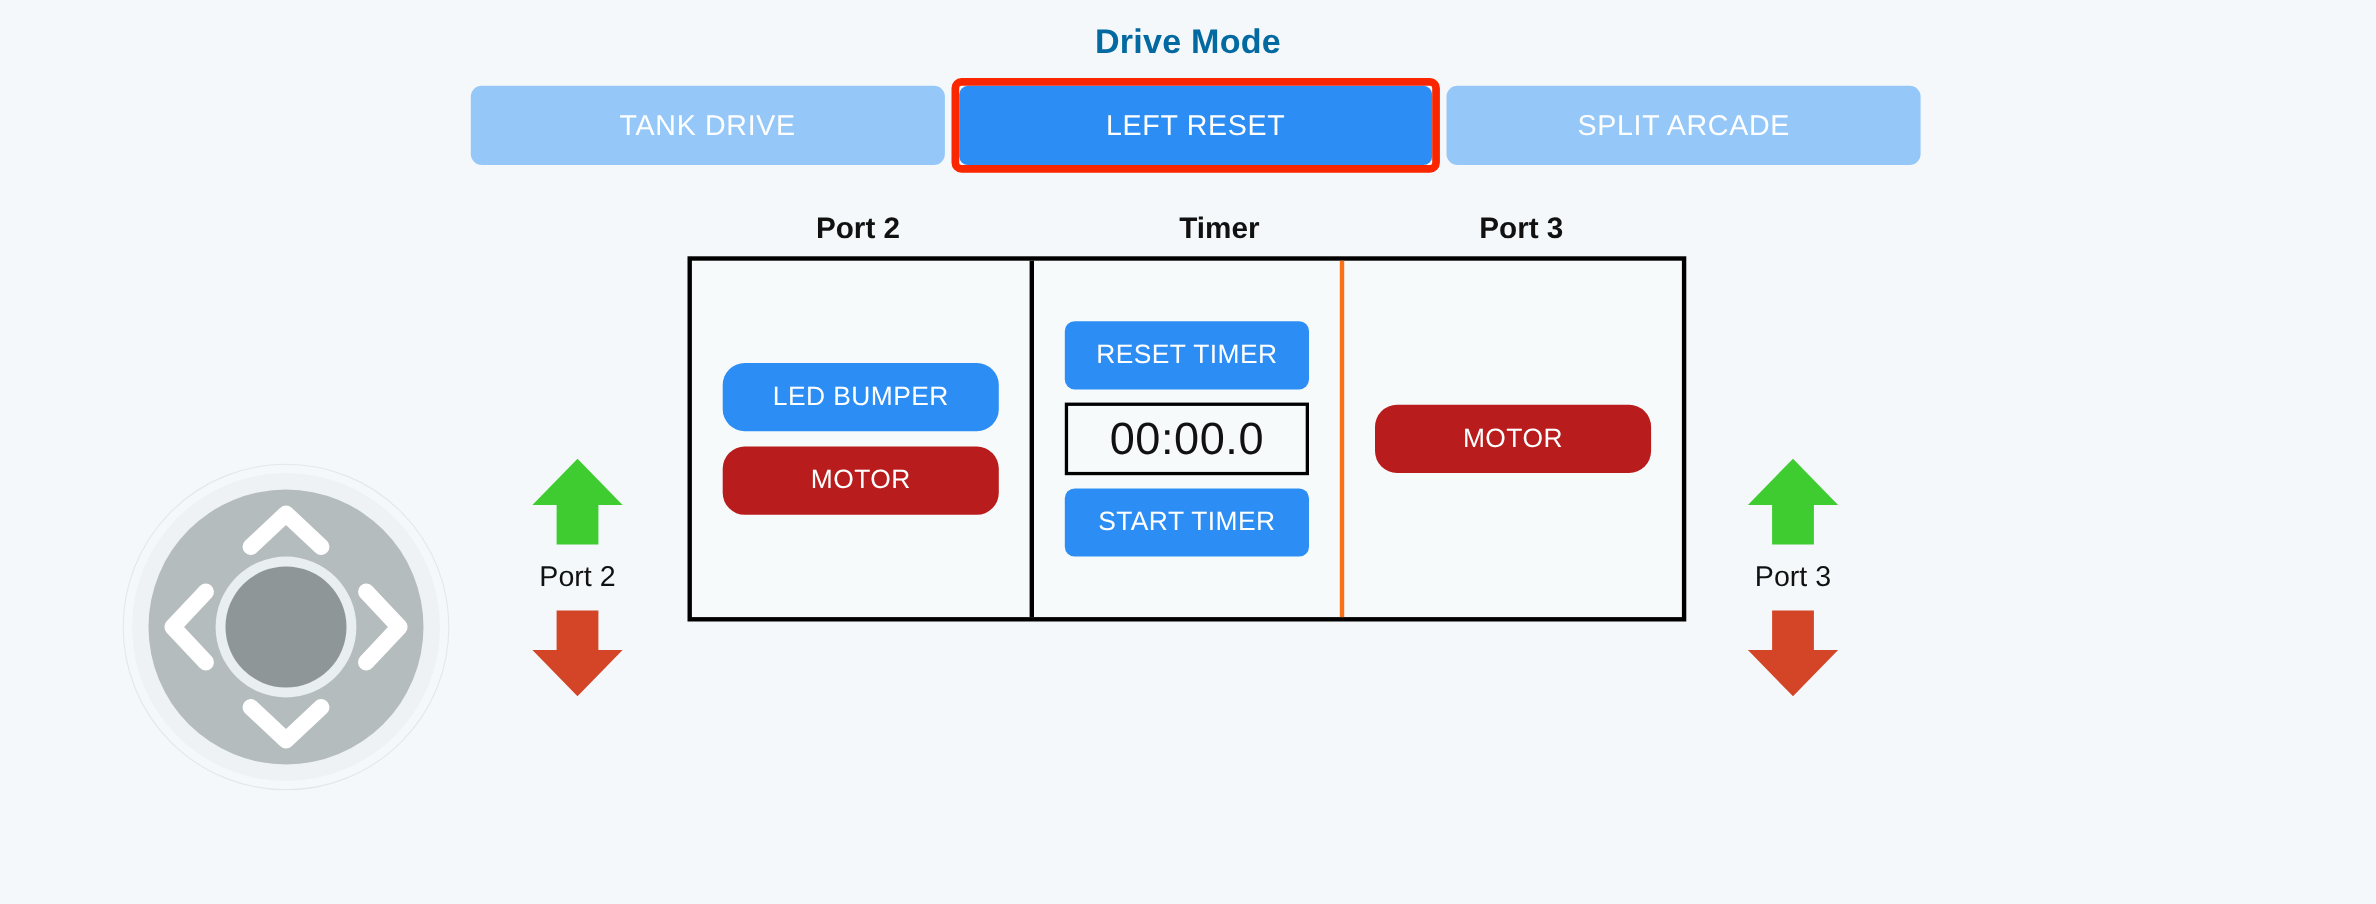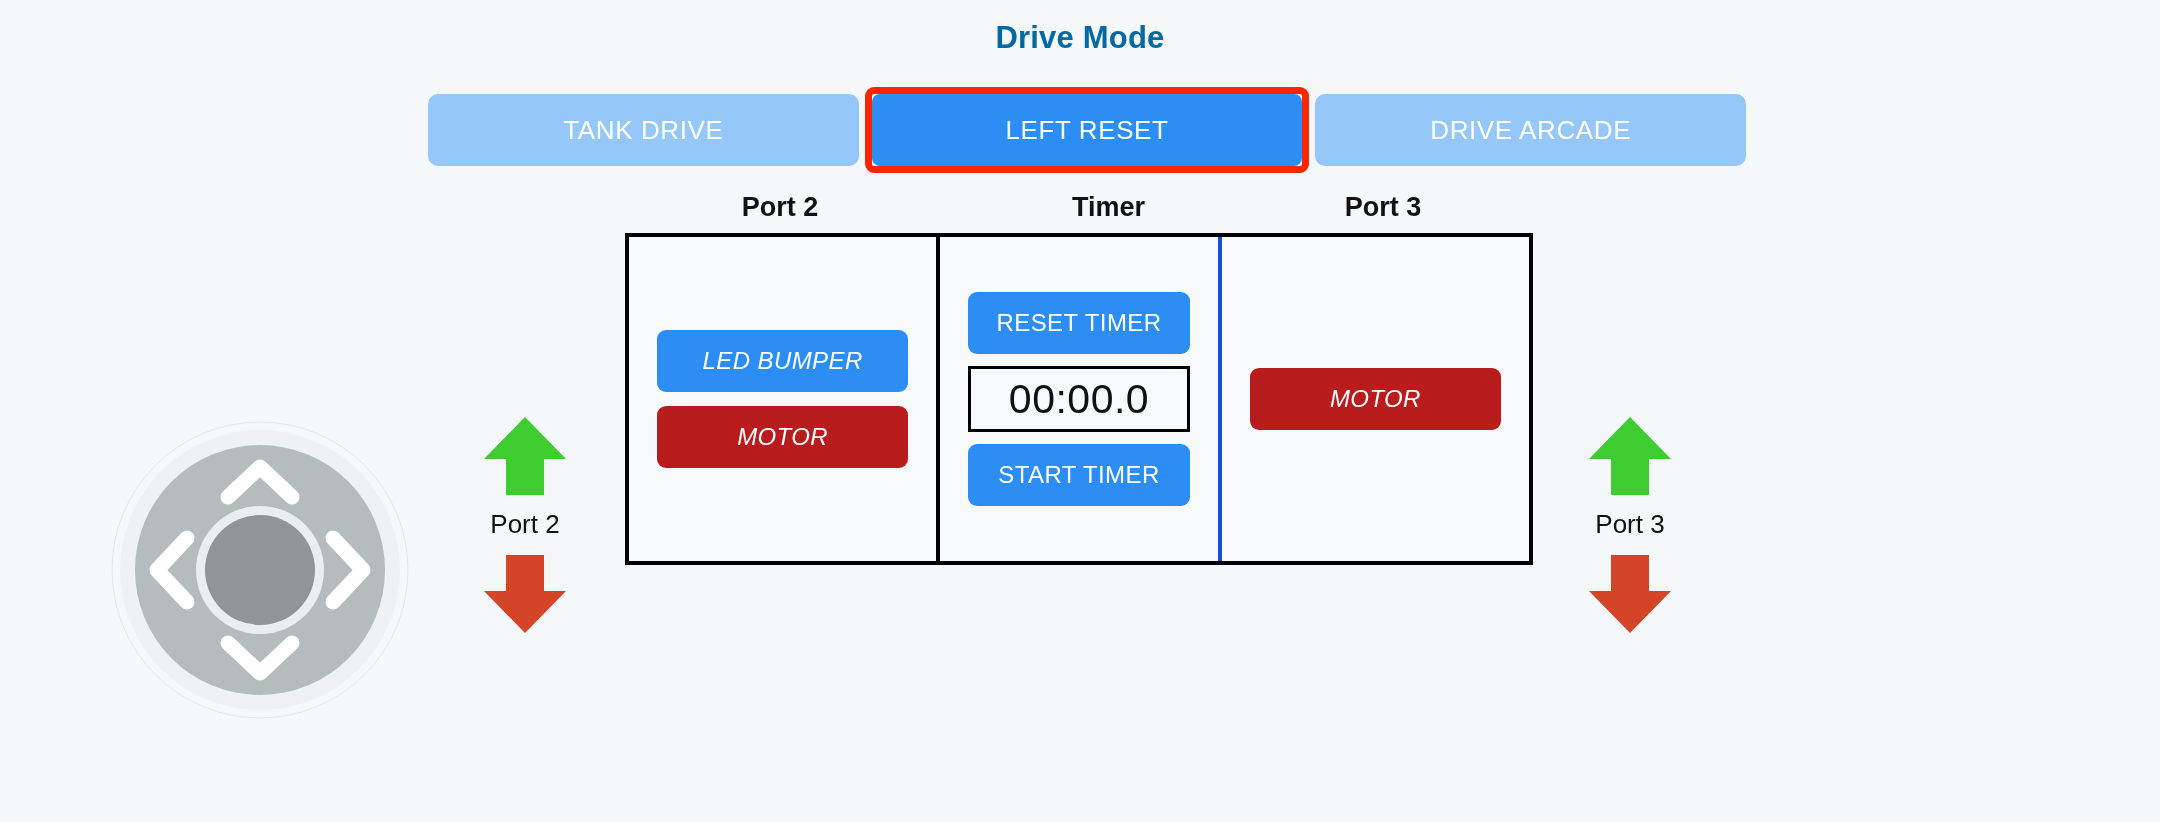--- a/index.html
+++ b/index.html
@@ -23,21 +23,21 @@
     width: 2160px;
     text-align: center;
     font-size: 31px;
     font-weight: bold;
     color: #0369a1;
     letter-spacing: 0.2px;
   }
 
   .mode-row {
     position: absolute;
-    top: 94px;
+    top: 78px;
     left: 428px;
     width: 1318px;
     height: 72px;
     display: flex;
     gap: 13px;
   }
 
   .mode-btn {
     flex: 1;
     border: none;
@@ -103,39 +103,38 @@
     display: flex;
     flex-direction: column;
     align-items: center;
     justify-content: center;
     padding: 0 28px;
   }
   .panel-col.c-port2 { width: 310px; }
   .panel-col.c-timer {
     width: 288px;
     border-left: 4px solid #000000;
-    border-right: 4px solid #1d4ed8;
+    border-right: 4px solid #f97316;
   }
   .panel-col.c-port3 { width: 310px; }
 
   .port-btn {
     width: 100%;
     height: 62px;
     border: none;
-    border-radius: 9px;
+    border-radius: 20px;
     color: #ffffff;
     font-size: 24px;
     font-family: "Liberation Sans", sans-serif;
     letter-spacing: 0.4px;
     display: flex;
     align-items: center;
     justify-content: center;
     padding: 12px;
     cursor: pointer;
-    font-style: italic;
   }
   .port-btn.active { background: #2c8ef4; }
   .port-btn.inactive { background: #b91c1c; }
   .port-btn + .port-btn { margin-top: 14px; }
 
   .timer-btn {
     width: 100%;
     height: 62px;
     border: none;
     border-radius: 9px;
@@ -204,21 +203,21 @@
   <div class="mode-btn-wrap">
     <button class="mode-btn">TANK DRIVE</button>
   </div>
 
   <div class="mode-btn-wrap highlight">
     <button class="mode-btn selected">LEFT RESET</button>
   </div>
 
 
   <div class="mode-btn-wrap">
-    <button class="mode-btn">DRIVE ARCADE</button>
+    <button class="mode-btn">SPLIT ARCADE</button>
   </div>
 
 </div>
 
 <div class="col-heading" id="heading-port2">Port 2</div>
 <div class="col-heading" id="heading-timer">Timer</div>
 <div class="col-heading" id="heading-port3">Port 3</div>
 
 <div class="panel">
 

